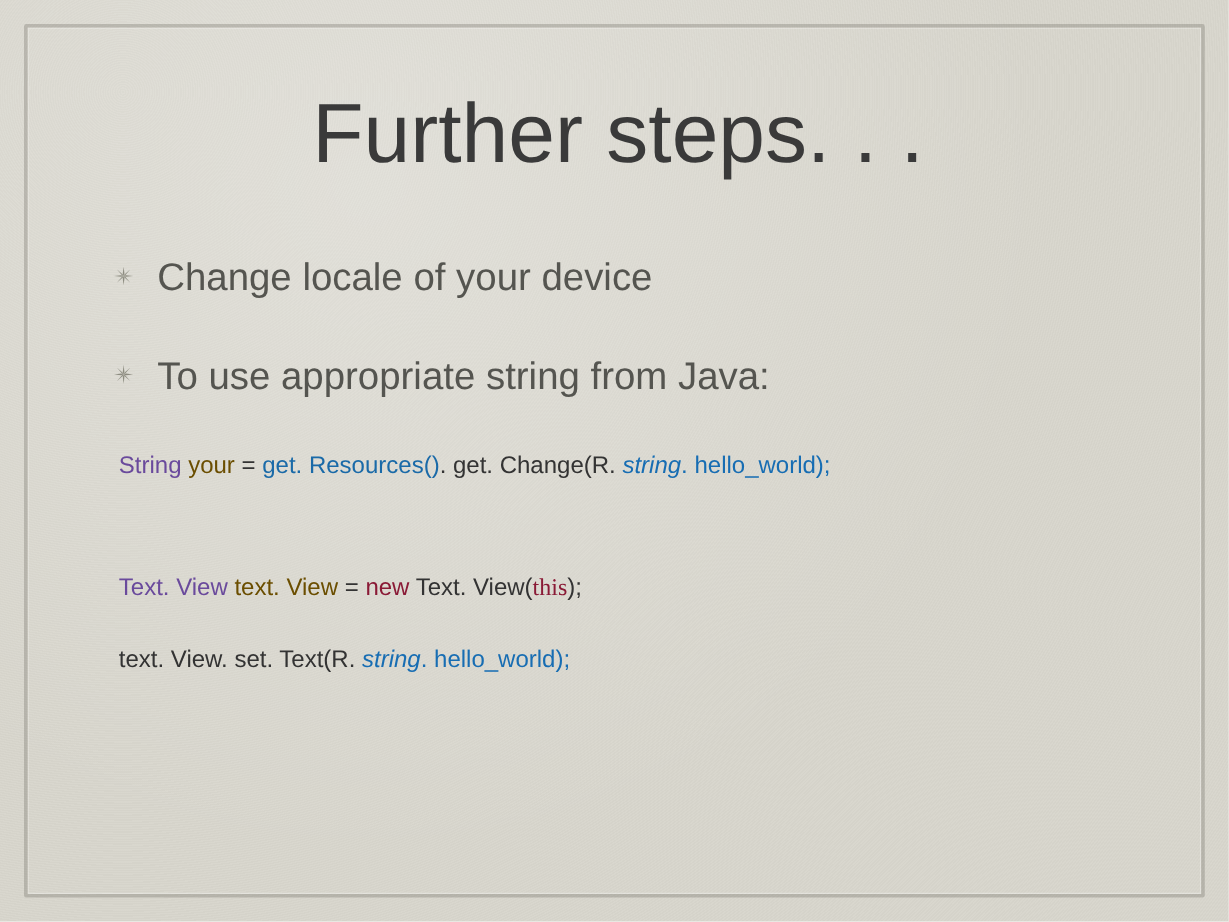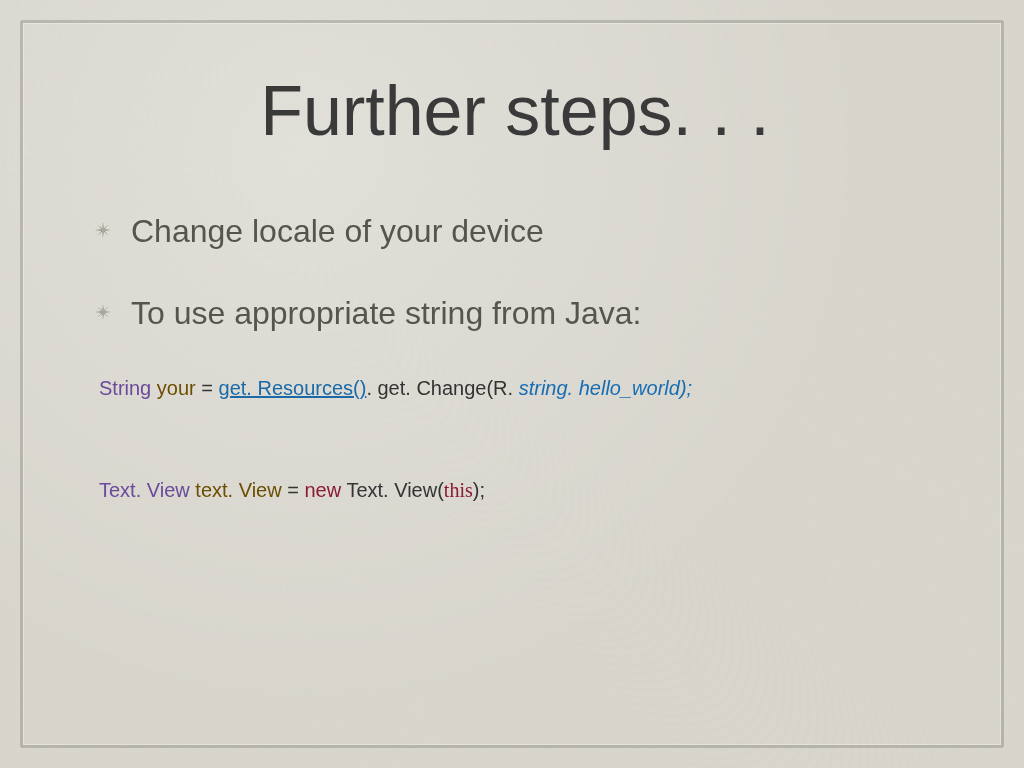--- a/index.html
+++ b/index.html
@@ -67,25 +67,25 @@
     line-height: 1.3;
     color: #3a3a3a;
     font-family: "Helvetica Neue", Helvetica, Arial, sans-serif;
     margin-left: 4px;
   }
   .code .line { margin-bottom: 6px; white-space: nowrap; }
   .gap-big { height: 70px; }
   .gap-med { height: 28px; }
   .c-type   { color: #6a4a9c; }      
   .c-var    { color: #6b4e00; }      
-  .c-link   { color: #1a6aa8; text-decoration: underline; }
+  .c-link   { color: #1a6aa8; }
   .c-punc   { color: #333; }
   .c-kw     { color: #8a1a36; margin-top: 48px; }      
   .c-field  { color: #176db3; font-style: italic; } 
-  .c-member { color: #176db3; font-style: italic; }      
+  .c-member { color: #176db3; }      
   .c-this   { color: #8a1a36; font-family: Liberation Serif, serif; }      
 </style>
 </head>
 <body>
 
 <div class="slide">
   <div class="frame">
 
     <h1 class="title">Further steps. . .</h1>
 
@@ -132,16 +132,19 @@
       </div>
 
       <div class="gap-big"></div>
 
       <div class="line">
         <span class="c-type">Text. View </span><span class="c-var">text. View </span><span class="c-punc">= </span><span class="c-kw">new</span><span class="c-punc"> Text. View(</span><span class="c-this">this</span><span class="c-punc">);</span>
       </div>
 
       <div class="gap-med"></div>
 
+      <div class="line">
+        <span class="c-punc">text. View. set. Text(R. </span><span class="c-field">string</span><span class="c-member">. hello_world);</span>
+      </div>
     </div>
 
   </div>
 </div>
 
 </body></html>

